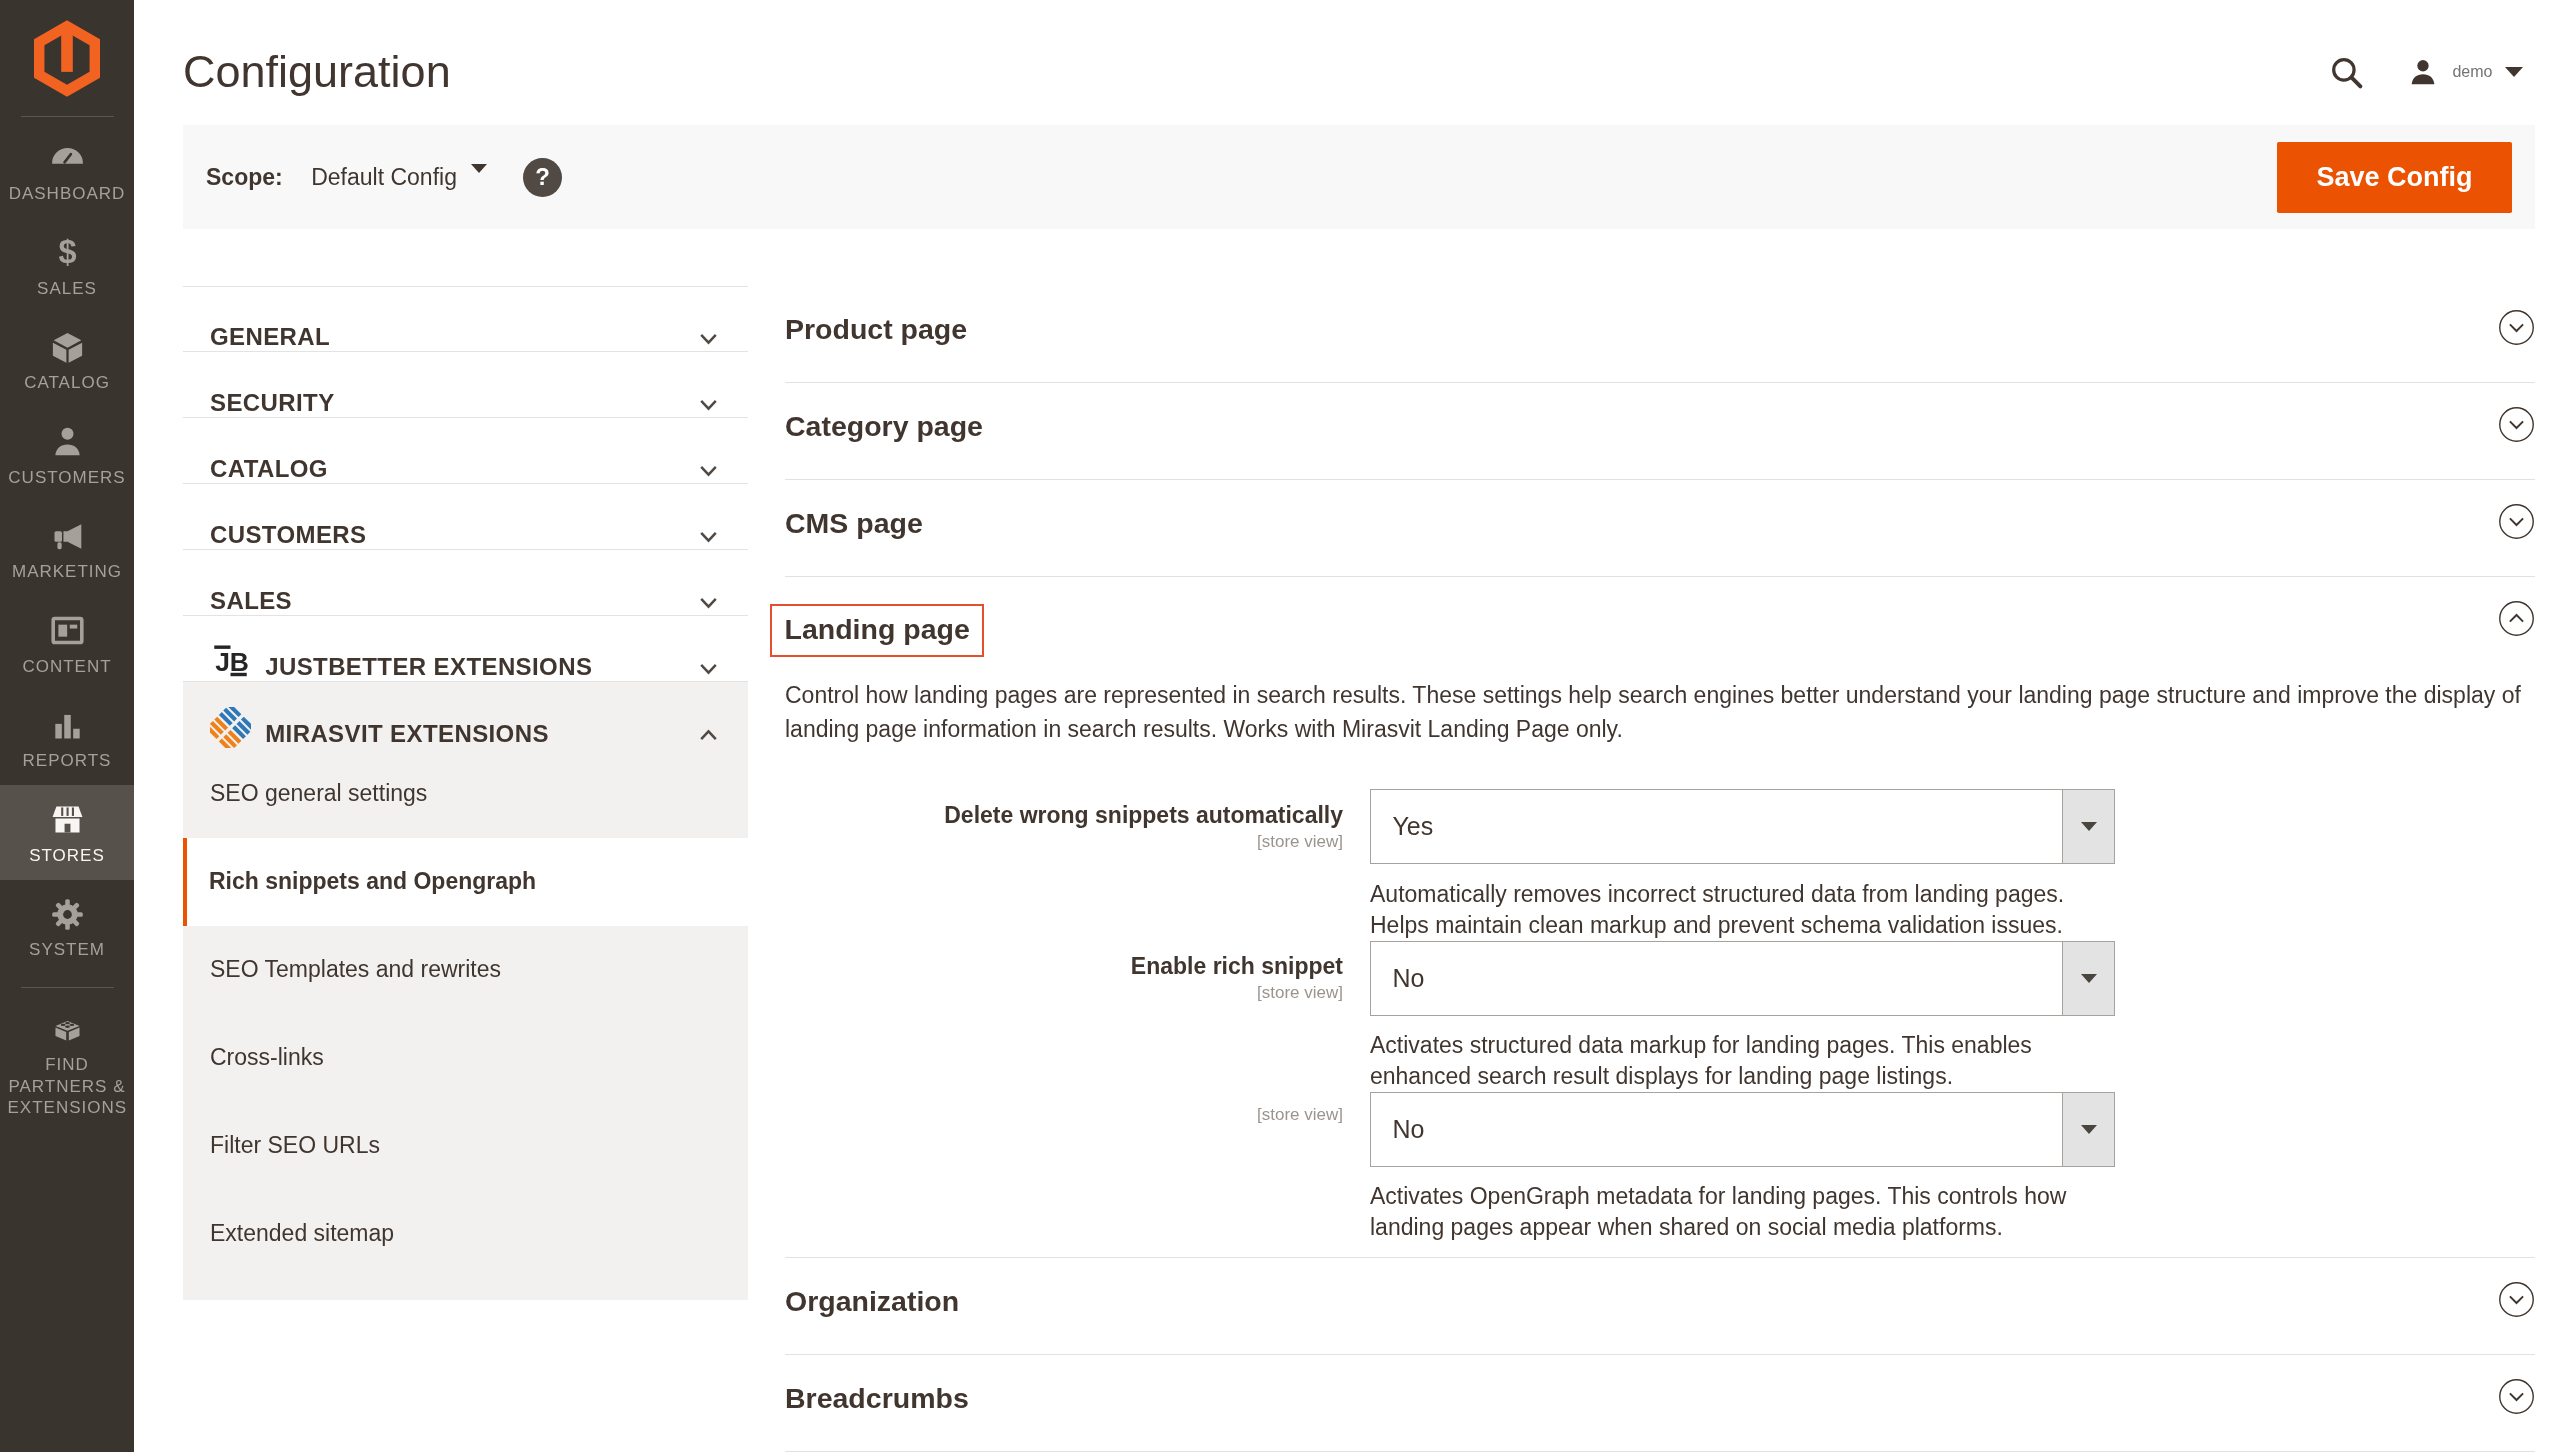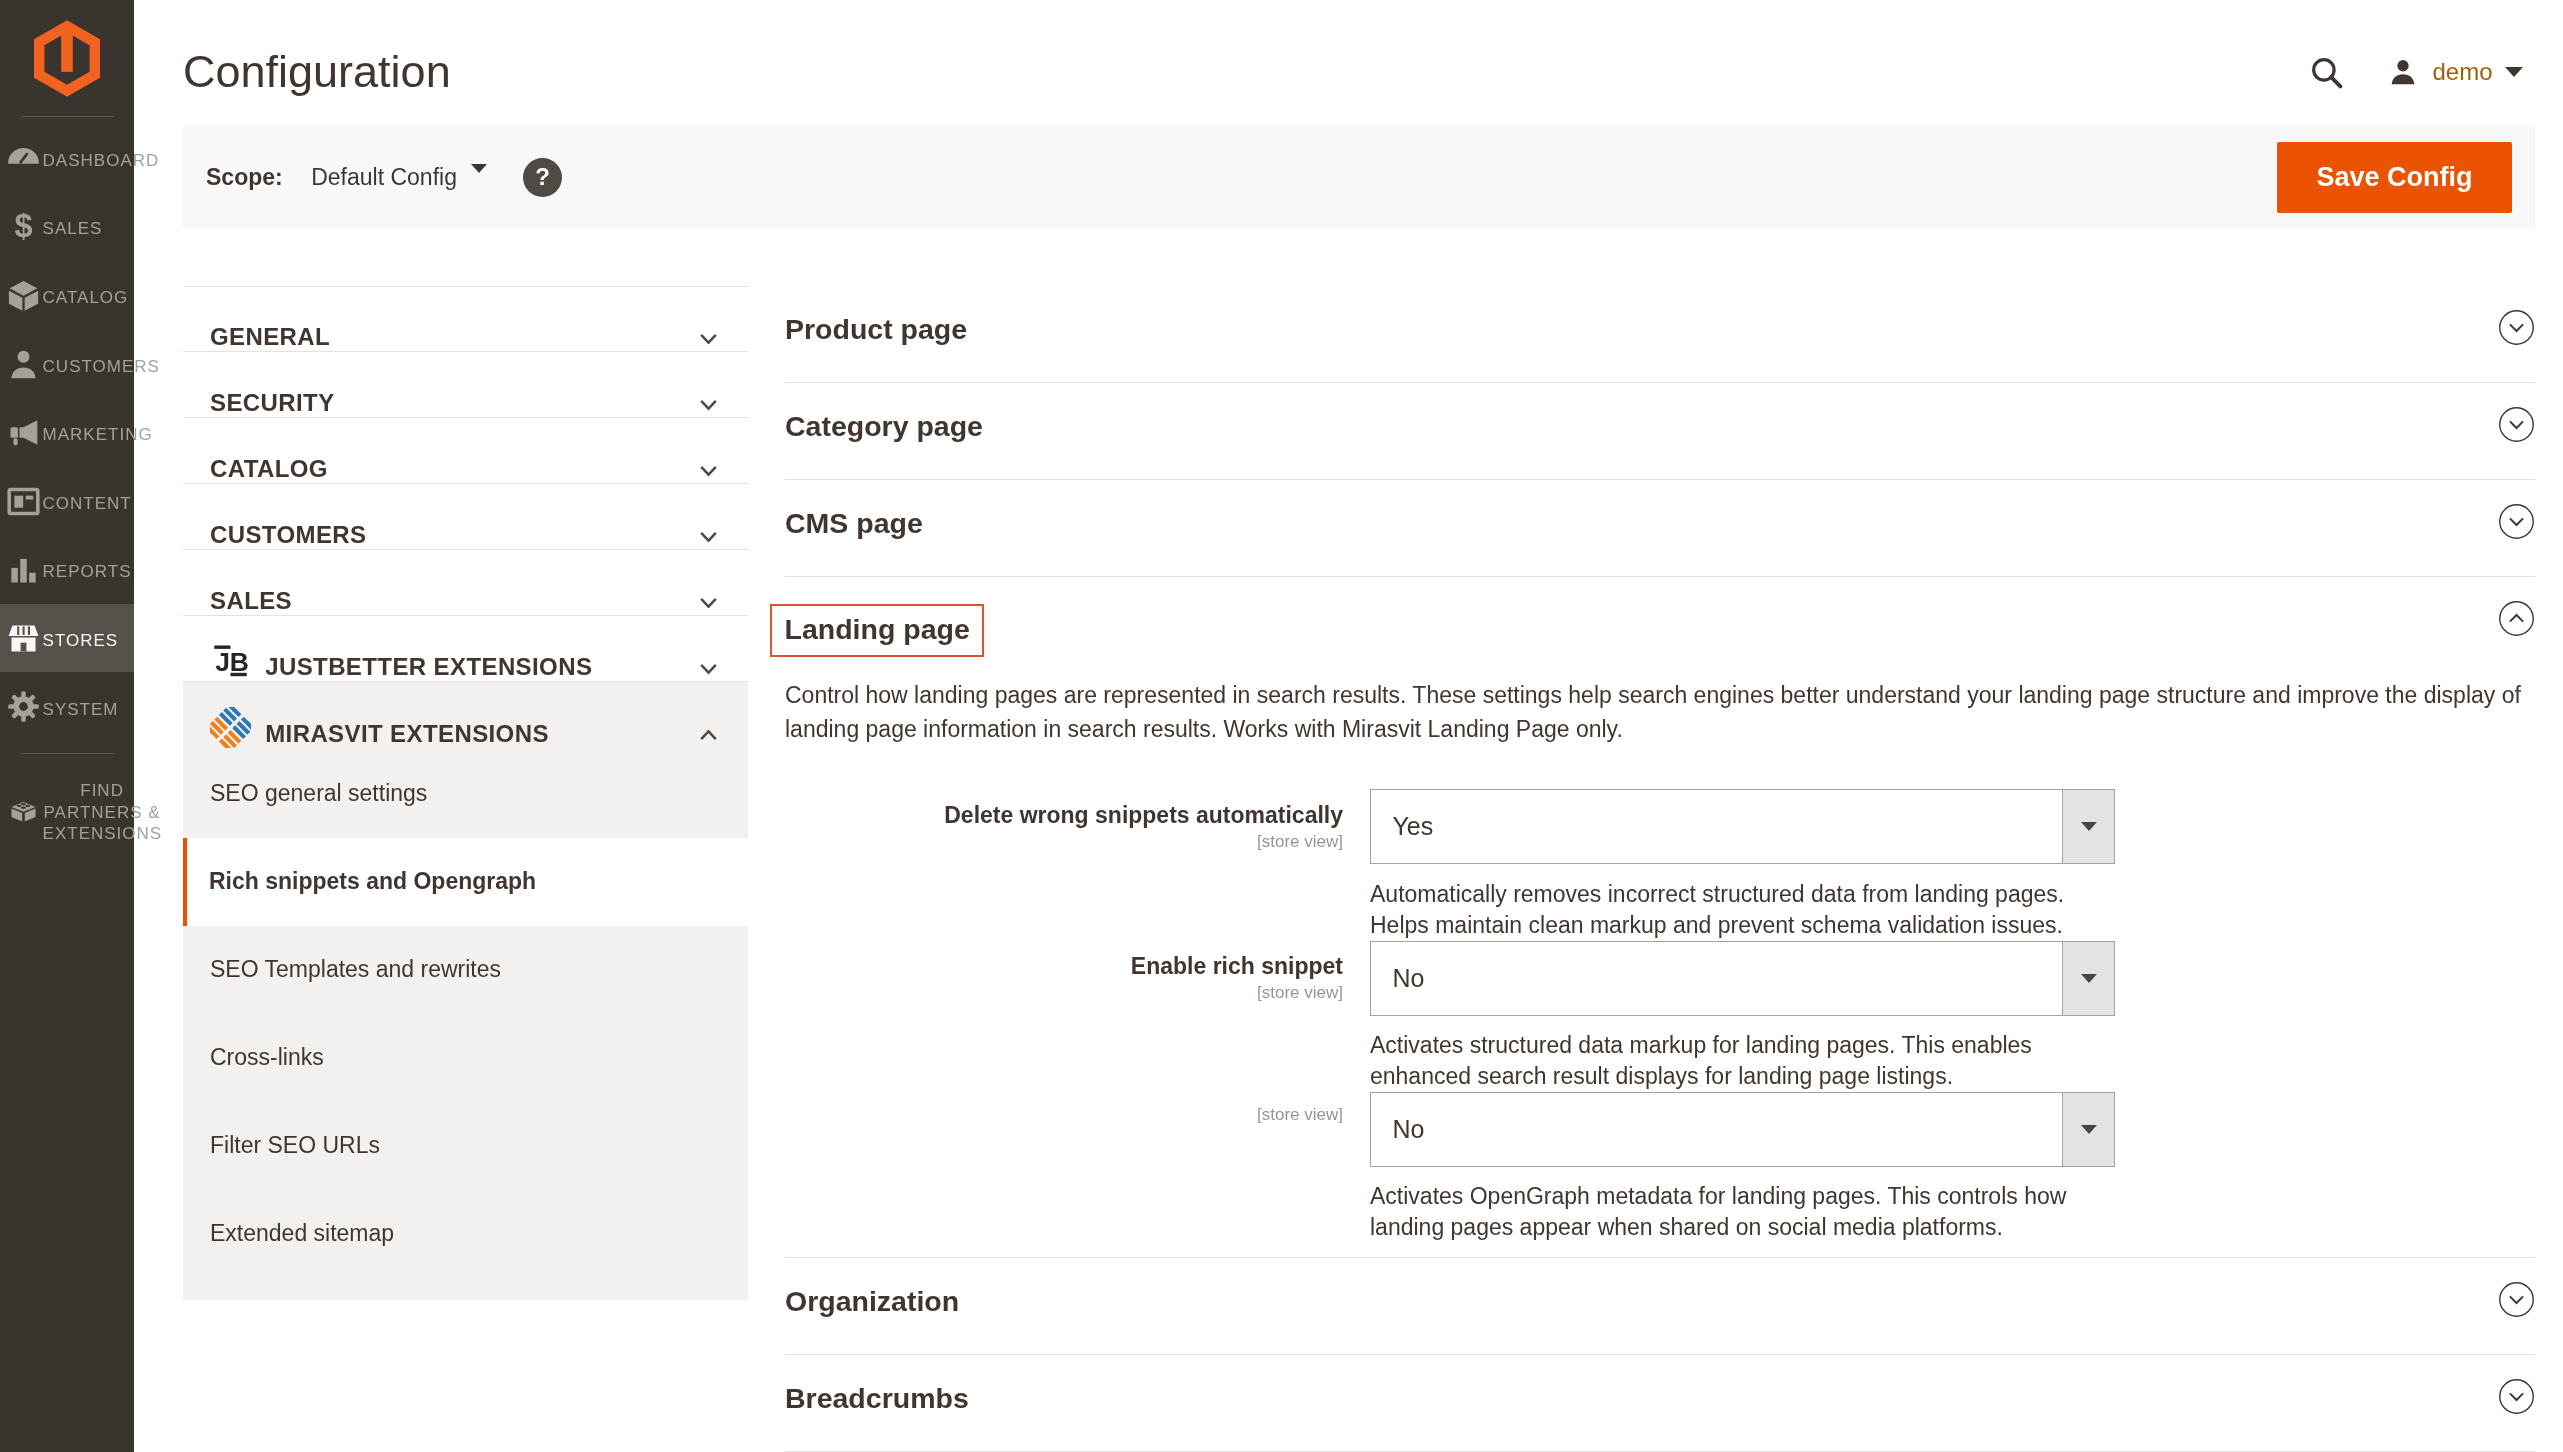--- a/index.html
+++ b/index.html
@@ -4,39 +4,39 @@
 <style>
   * { margin:0; padding:0; box-sizing:border-box; }
   html,body { width:2563px; height:1453px; overflow:hidden; background:#fff;
     font-family:"Liberation Sans", sans-serif; color:#41362f; }
 
   
   .app-sidebar { position:fixed; left:0; top:0; width:134px; height:1453px;
     background:#3a342e; display:flex; flex-direction:column; align-items:center; z-index:10; }
   .logo-wrap { padding:19.6px 0 14.2px; }
   .sidebar-divider { width:93px; border-top:0.9px solid #5b554e; margin:1.8px 0 7.1px; }
-  .nav-item { width:134px; padding:14.2px 3.6px 13.4px; display:flex; 
+  .nav-item { width:134px; padding:14.2px 3.6px 13.4px; display:flex; flex-direction:column;
     align-items:center; cursor:pointer; }
   .nav-item .nav-icon { height:41px; display:flex; align-items:center; justify-content:center; }
   .nav-item .nav-label { margin-top:4.5px; font-size:17px; letter-spacing:1px; color:#a6a09a;
     text-align:center; line-height:21.4px; }
   .nav-item.active { background:#57514b; }
   .nav-item.active .nav-label { color:#f8f5f2; }
   .nav-icon svg .ic { fill:#a6a09a; }
   .nav-item.active .nav-icon svg .ic { fill:#f8f5f2; }
   .nav-icon svg .bg { fill:#3a342e; }
   .nav-item.active .nav-icon svg .bg { fill:#57514b; }
 
   
   .main { margin-left:134px; position:relative; }
   .page-header { display:flex; align-items:center; padding:46px 40px 0 49px; }
   .page-title { font-size:45px; font-weight:400; color:#41362f; }
   .header-right { margin-left:auto; display:flex; align-items:center; gap:41px; }
   .user-chip { display:flex; align-items:center; gap:12.5px; cursor:pointer; }
-  .user-name { font-size:24px; color:#a16207; }
+  .user-name { font-size:16px; color:#737373; }
   .caret-down { width:0; height:0; border-left:9px solid transparent;
     border-right:9px solid transparent; border-top:10.7px solid #41362f; }
 
   .scope-bar { margin:27px 28.5px 0 49px; height:104px; background:#f8f8f8;
     display:flex; align-items:center; padding:0 23px; }
   .scope-label { font-size:23px; font-weight:700; }
   .scope-select { display:flex; align-items:flex-start; gap:14.2px; margin-left:28.5px; cursor:pointer; }
   .scope-value { font-size:23px; }
   .scope-caret { width:0; height:0; border-left:8px solid transparent;
     border-right:8px solid transparent; border-top:9.8px solid #41362f; }

